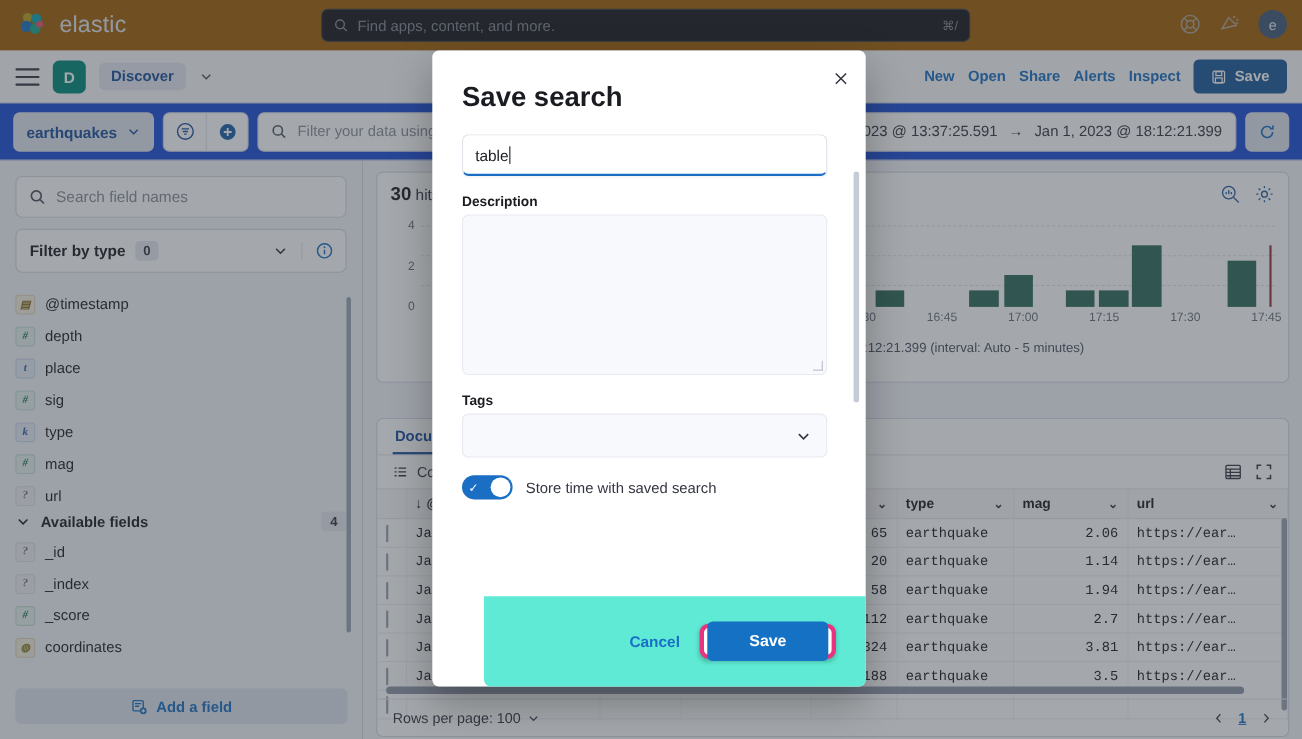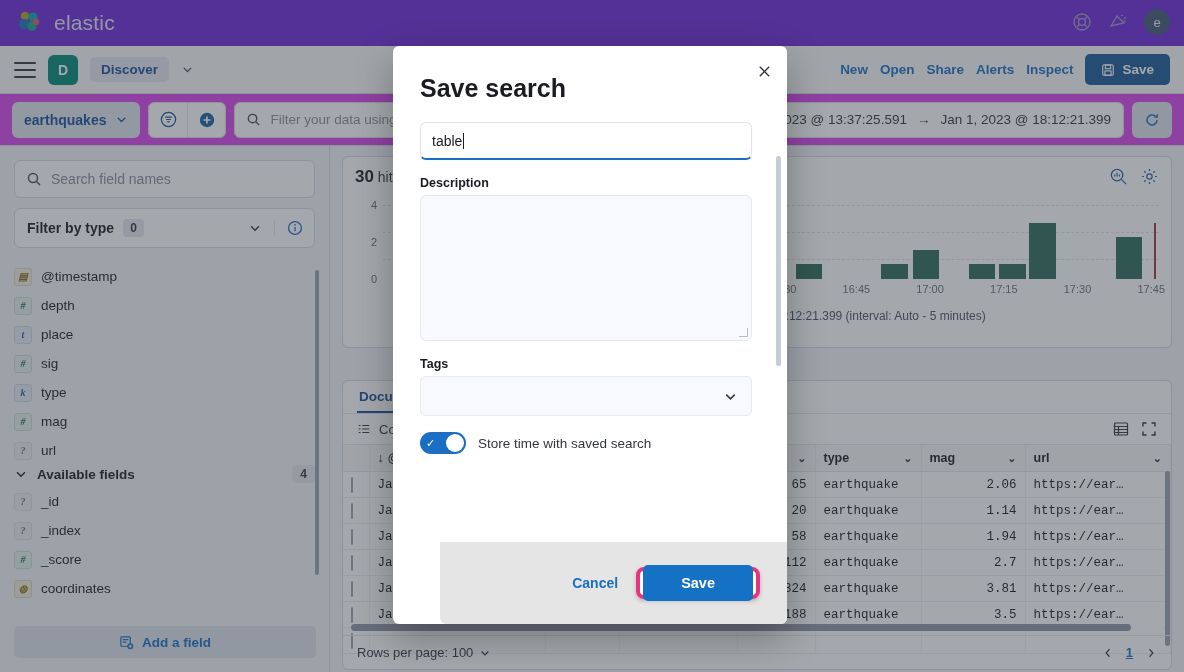--- a/index.html
+++ b/index.html
@@ -15,21 +15,21 @@
   #page-bg { position: absolute; inset: 0; }
   #dim-overlay {
     position: absolute; inset: 0;
     background: rgba(54,59,69,0.45);
     z-index: 50;
   }
 
   
   .chrome {
     position: absolute; top: 0; left: 0; width: 1184px; height: 46px;
-    background: #6d28d9;
+    background: #a16207;
     display: flex; align-items: center;
   }
   .logo-wrap { display: flex; align-items: center; margin-left: 16px; gap: 10px; }
   .logo-mark { width: 28px; height: 28px; position: relative; }
   .logo-text { color: #dfe5ef; font-size: 21px; letter-spacing: .2px; }
   .global-search {
     position: absolute; left: 292px; top: 8px; width: 590px; height: 30px;
     background: #16171c; border: 1px solid #343741; border-radius: 6px;
     display: flex; align-items: center; padding: 0 10px; gap: 8px;
   }
@@ -67,21 +67,21 @@
   .appnav-spacer { flex: 1; }
   .topact { color: #1a6fc4; font-size: 13.5px; font-weight: bold; }
   .save-btn-top {
     background: #1b5a99; color: #fff; font-size: 13.5px; font-weight: bold;
     padding: 8px 16px; border-radius: 5px; display: flex; align-items: center; gap: 7px;
   }
 
   
   .querybar {
     position: absolute; top: 94px; left: 0; width: 1184px; height: 52px;
-    background: #d946ef; border-bottom: 1px solid #d3dae6;
+    background: #1d4ed8; border-bottom: 1px solid #d3dae6;
     display: flex; align-items: center; gap: 8px; padding: 0 12px;
   }
   .dv-pill {
     background: #dfe5f0; color: #1a4f9c; font-size: 14px; font-weight: bold;
     height: 36px; padding: 0 12px; border-radius: 6px;
     display: flex; align-items: center; gap: 9px;
   }
   .icon-group {
     height: 36px; display: flex; align-items: center;
     border: 1px solid #d3dae6; border-radius: 6px; background: #fff; overflow: hidden;
@@ -291,21 +291,21 @@
     position: absolute; right: 2px; width: 18px; height: 18px; border-radius: 50%; background: #fff;
   }
   .m-switch .tick { position: absolute; left: 6px; color: #fff; font-size: 11px; }
   .m-switchlabel { font-size: 13.5px; color: #343741; }
   .modal-vscroll {
     position: absolute; right: 6px; top: 110px; width: 5px; height: 210px;
     background: #c6ccd6; border-radius: 3px;
   }
   .modal-footer {
     position: absolute; left: 0; right: 0; bottom: 0; height: 82px;
-    background: #e5e5e5; border-radius: 0 0 6px 6px;
+    background: #5eead4; border-radius: 0 0 6px 6px;
     display: flex; align-items: center; justify-content: flex-end;
     gap: 18px; padding: 0 27px; margin-left: 47px;
   }
   .btn-cancel { color: #1a6fc4; font-size: 14px; font-weight: bold; }
   .btn-save-wrap {
     border: 4px solid #e8337e; border-radius: 8px; padding: 3px; background: #fff;
     box-shadow: 0 2px 4px rgba(0,0,0,.22);
   }
   .btn-save {
     background: #1471c4; color: #fff; font-size: 14.5px; font-weight: bold;
@@ -333,20 +333,30 @@
             <circle cx="9" cy="7" r="4.2" fill="#b5a21d"></circle>
             <circle cx="17" cy="8" r="4.6" fill="#0ea5b5"></circle>
             <circle cx="8" cy="15" r="5.2" fill="#1a73c4"></circle>
             <circle cx="16" cy="17" r="4.8" fill="#15a88d"></circle>
             <circle cx="20" cy="13" r="3.2" fill="#e0566a"></circle>
           </svg>
         </span>
         <span class="logo-text">elastic</span>
       </div>
 
+      <div class="global-search">
+        <span>
+          <svg width="14" height="14" viewBox="0 0 16 16" fill="none" stroke="#81858f" stroke-width="1.5">
+            <circle cx="7" cy="7" r="4.5"></circle>
+              <path d="M10.5 10.5 L14 14"></path>
+          </svg>
+        </span>
+        <span class="gs-ph">Find apps, content, and more.</span>
+        <span class="gs-kbd">⌘/</span>
+      </div>
 
       <div class="chrome-right">
         <span class="chrome-icon">
           <svg width="20" height="20" viewBox="0 0 20 20" fill="none" stroke="#b6bcc7" stroke-width="1.3">
             <circle cx="10" cy="10" r="8"></circle>
               <circle cx="10" cy="10" r="3.4"></circle>
             <path d="M4.4 4.4 L7.6 7.6M15.6 4.4 L12.4 7.6M4.4 15.6 L7.6 12.4M15.6 15.6 L12.4 12.4"></path>
           </svg>
         </span>
         <span class="chrome-icon">

